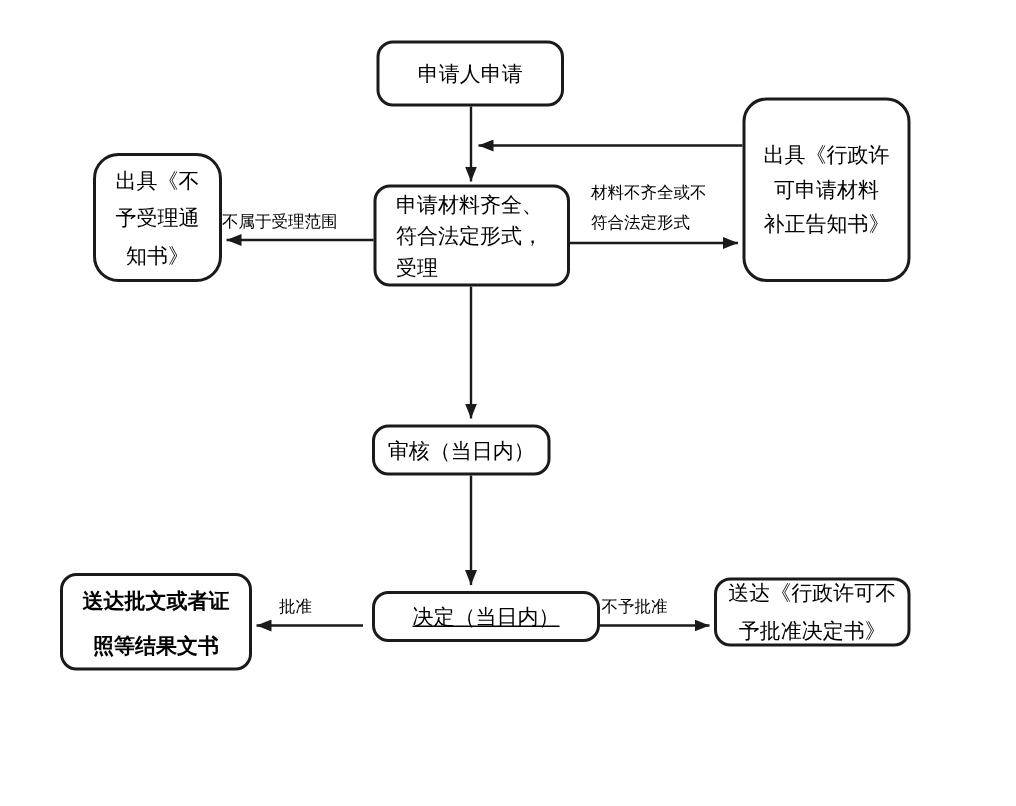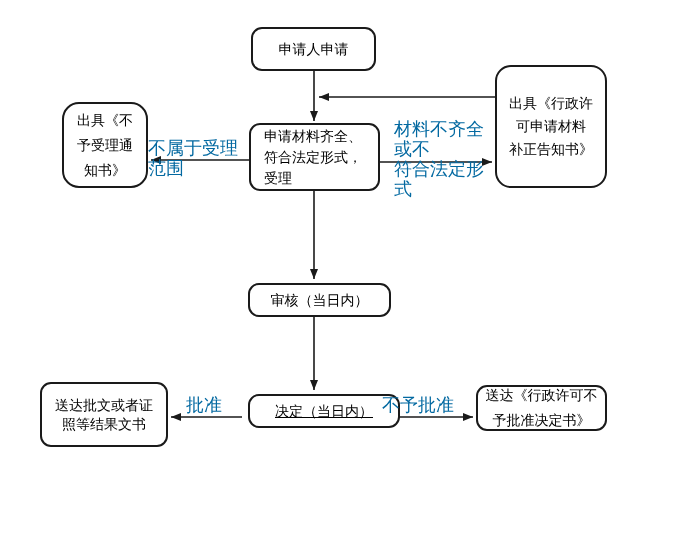--- a/index.html
+++ b/index.html
@@ -34,48 +34,48 @@
     color: #000000;
     font-size: 14px;
     text-align: center;
   }
   .node-text {
     white-space: pre-line;
     line-height: 22px;
   }
   .edge-label {
     position: absolute;
-    color: #0369a1;
-    font-size: 18px;
+    color: #000000;
+    font-size: 11px;
     white-space: pre-line;
     line-height: 20px;
   }
 
   
   #n-apply            { left: 251px; top: 27px;  width: 125px; height: 44px; }
   #n-accept           { left: 249px; top: 123px; width: 131px; height: 68px;
                         justify-content: flex-start; text-align: left;
                         padding: 4px 6px 4px 13px; align-items: center; }
   #n-accept .node-text        { line-height: 21px; }
   #n-reject-notice    { left: 62px;  top: 102px; width: 86px;  height: 86px; border-radius: 17px; }
   #n-reject-notice .node-text { line-height: 25px; }
   #n-supplement       { left: 495px; top: 65px;  width: 112px; height: 123px; border-radius: 16px; }
   #n-supplement .node-text    { line-height: 23px; }
-  #n-review           { left: 248px; top: 283px; width: 143px; height: 34px; }
+  #n-review           { left: 248px; top: 283px; width: 119px; height: 34px; }
   #n-decision         { left: 248px; top: 394px; width: 152px; height: 34px; text-decoration: underline; }
   #n-deliver-approval { left: 40px;  top: 382px; width: 128px; height: 65px; }
-  #n-deliver-approval .node-text { line-height: 19px; }
+  #n-deliver-approval .node-text { line-height: 30px; font-weight: bold; }
   #n-deliver-reject   { left: 476px; top: 385px; width: 131px; height: 46px; }
   #n-deliver-reject .node-text   { line-height: 25px; }
 
   
   #l-not-in-scope { left: 148px; top: 138px; width: 98px; }
   #l-incomplete   { left: 394px; top: 119px; width: 95px; text-align: left; }
   #l-approved     { left: 186px; top: 395px; }
-  #l-not-approved { left: 382px; top: 395px; font-family: Liberation Serif, serif; }
+  #l-not-approved { left: 401px; top: 395px; font-family: Liberation Serif, serif; }
 </style>
 </head>
 <body>
 
 <div id="canvas">
 
   <svg id="edges" viewBox="0 0 677 537" xmlns="http://www.w3.org/2000/svg">
     <defs>
       <marker id="arrow" markerWidth="10" markerHeight="8" refX="10" refY="4" orient="auto" markerUnits="userSpaceOnUse">
         <path d="M0,0 L10,4 L0,8 Z" fill="#1a1a1a"></path>

